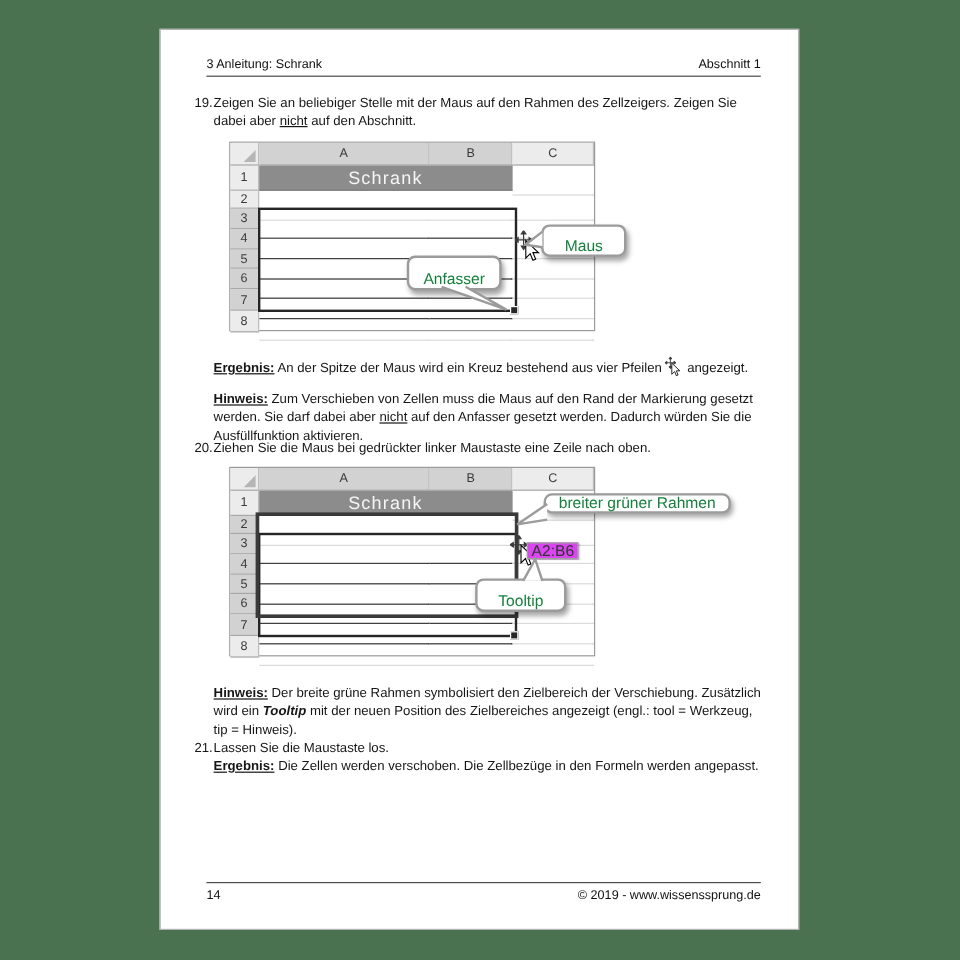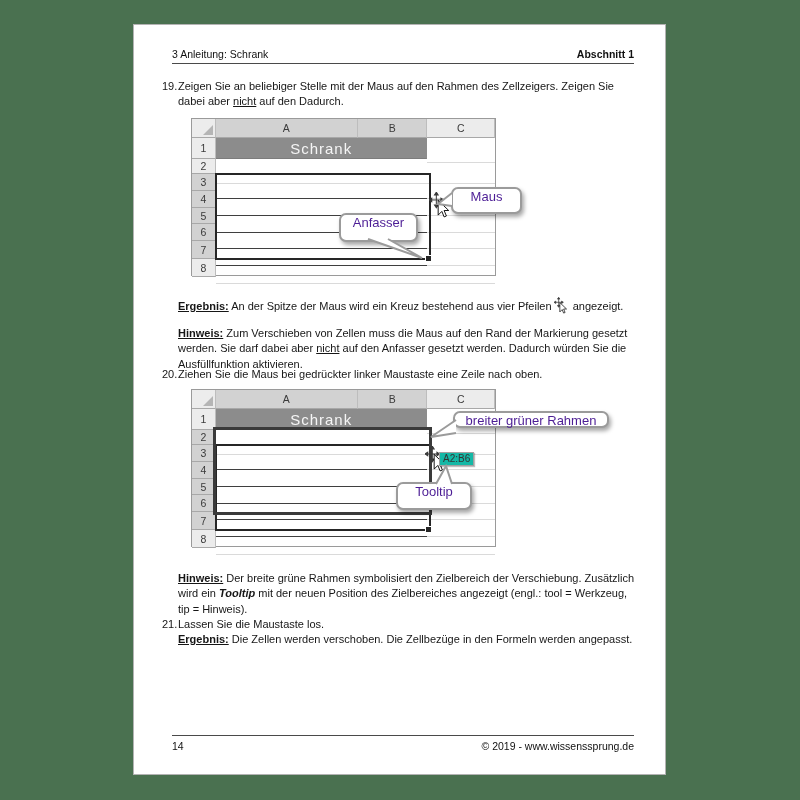--- a/index.html
+++ b/index.html
@@ -12,21 +12,21 @@
   .page {
     position:absolute; left:133px; top:24px; width:533px; height:751px;
     background:#ffffff; border:1px solid #b3b3b3;
   }
   
   .hdr {
     position:absolute; left:38px; top:23px; width:462px;
     font-size:10.5px; color:#111; padding-bottom:3px;
     border-bottom:1px solid #4a4a4a;
   }
-  .hdr .right { float:right;font-weight:bold; }
+  .hdr .right { float:right; }
   .ftr {
     position:absolute; left:38px; top:710px; width:462px;
     border-top:1px solid #4a4a4a; font-size:10.5px; color:#111; padding-top:4px;
   }
   .ftr .right { float:right; }
   
   .para {
     position:absolute; left:44px; width:458px;
     font-size:11px; line-height:15.3px; color:#161616;
   }
@@ -70,45 +70,45 @@
   .thickrect { position:absolute; left:21px; top:37px; width:219px; height:88px;
     border:3px solid #3a3a3a; z-index:4; }
   .handle { position:absolute; left:233px; top:136px; width:7px; height:7px;
     background:#262626; border:1px solid #ffffff; z-index:5; }
   .smart { width:14px; height:13px; border:1px solid #a3a3a3; background:#eeeeee;
     margin:2px 0 0 3px; display:flex; align-items:center; justify-content:center; }
   .smart-in { width:7px; height:8px; border:1px solid #8a8a8a; background:#fff;
     background-image:linear-gradient(#999 1px, transparent 1px); background-size:100% 3px; }
   .cursor { position:absolute; z-index:6; }
   .ttip {
-    position:absolute; z-index:6; font-size:10px; color:#333;
-    background:#14b8a6; border:1px solid #a0a0a0; padding:1px 3px;
+    position:absolute; z-index:6; font-size:13px; color:#333;
+    background:#d946ef; border:1px solid #a0a0a0; padding:1px 3px;
     box-shadow:1px 1px 1px rgba(0,0,0,0.25); line-height:10px;
   }
   
   .bub {
     position:absolute; background:#fff; border:2px solid #9b9b9b; border-radius:7px;
     box-shadow:2px 3px 4px rgba(0,0,0,0.35);
-    display:flex; align-items:flex-start; justify-content:center;
-    font-size:13px; color:#4c1d95; z-index:8; white-space:nowrap;
+    display:flex; align-items:flex-end; justify-content:center;
+    font-size:13px; color:#15803d; z-index:8; white-space:nowrap;
   }
   .tail { position:absolute; z-index:9; overflow:visible; }
 </style>
 </head>
 <body>
 
 <div class="page">
 
   <div class="hdr">
     <span class="right">Abschnitt 1</span>
     <span>3 Anleitung: Schrank</span>
   </div>
 
   <div class="para" style="top:54px">
-    <span class="num">19.</span><span>Zeigen Sie an beliebiger Stelle mit der Maus auf den Rahmen des Zellzeigers. Zeigen Sie dabei aber </span><span class="u">nicht</span><span> auf den Dadurch.</span>
+    <span class="num">19.</span><span>Zeigen Sie an beliebiger Stelle mit der Maus auf den Rahmen des Zellzeigers. Zeigen Sie dabei aber </span><span class="u">nicht</span><span> auf den Abschnitt.</span>
   </div>
 
   <div class="xl" style="left:57px; top:93px">
     <div class="xr" style="height:19px">
       <div class="corner">
           <div class="tri"></div>
         </div>
       <div class="ch selh w-a">A</div>
       <div class="ch selh w-b">B</div>
       <div class="ch w-c">C</div>

